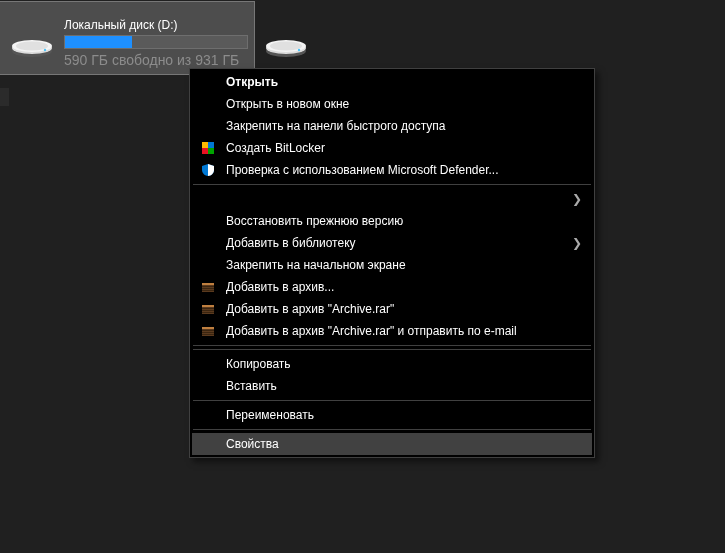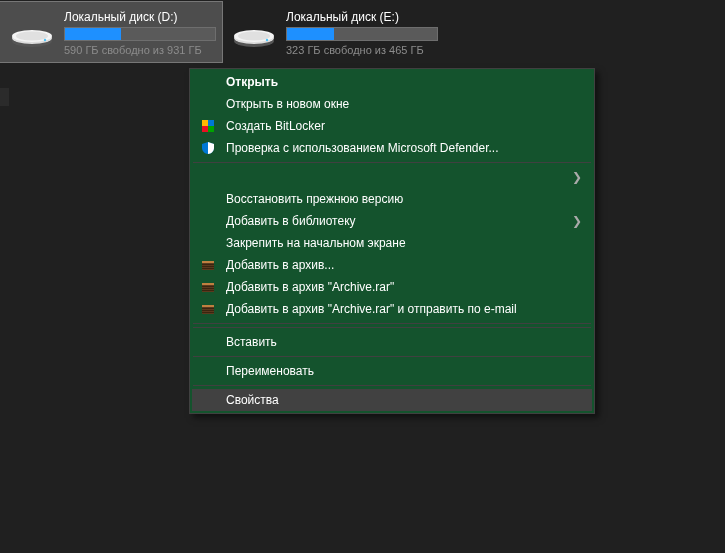--- a/index.html
+++ b/index.html
@@ -14,22 +14,22 @@
     position: relative;
   }
   .drives {
     display: flex;
     gap: 0;
     padding: 2px 0 0 0;
   }
   .drive {
     display: flex;
     align-items: center;
-    padding: 8px 6px 6px 10px;
-    width: 222px;
+    padding: 16px 6px 6px 10px;
+    width: 254px;
   }
   .drive.selected {
     background: #4d4d4d;
     outline: 1px solid #777;
   }
   .drive-icon {
     width: 44px;
     height: 32px;
     margin-right: 10px;
     flex-shrink: 0;
@@ -48,38 +48,38 @@
     background: #5a5a5a;
     border: 1px solid #6e6e6e;
     margin-bottom: 3px;
     position: relative;
   }
   .progress-fill {
     height: 100%;
     background: #1e90ff;
   }
   .drive-free {
-    font-size: 11px;
+    font-size: 14px;
     color: #8c8c8c;
     white-space: nowrap;
   }
   .sidebar-stub {
     position: absolute;
     left: 0;
     top: 88px;
     width: 9px;
     height: 18px;
     background: #2b2b2b;
   }
   .context-menu {
     position: absolute;
     left: 189px;
     top: 68px;
     width: 406px;
-    background: #14532d;
+    background: #000000;
     border: 1px solid #404040;
     box-shadow: 4px 4px 6px rgba(0,0,0,0.5);
     padding: 2px;
   }
   .menu-item {
     display: flex;
     align-items: center;
     height: 22px;
     padding: 0 30px 0 34px;
     position: relative;
@@ -135,38 +135,34 @@
   <div class="drive">
     <span class="drive-icon">
       <svg viewBox="0 0 44 32" width="44" height="32">
         <ellipse cx="22" cy="24" rx="20" ry="6" fill="#555"></ellipse>
         <ellipse cx="22" cy="21" rx="20" ry="6" fill="#ddd"></ellipse>
         <ellipse cx="22" cy="19" rx="20" ry="6" fill="#f4f4f4"></ellipse>
         <ellipse cx="22" cy="19" rx="16" ry="4.5" fill="#e0e0e0"></ellipse>
         <circle cx="35" cy="23" r="1.2" fill="#4fc3f7"></circle>
       </svg>
     </span>
-    <div class="drive-info">
-      <div class="drive-label">Локальный диск (E:)</div>
-      <div class="progress">
-        <div class="progress-fill" style="width:31%"></div>
-      </div>
-      <div class="drive-free">323 ГБ свободно из 465 ГБ</div>
-    </div>
   </div>
 </div>
 
 <div class="sidebar-stub"></div>
 
 <div class="context-menu">
   <div class="menu-item bold">
       <span>Открыть</span>
     </div>
   <div class="menu-item">
       <span>Открыть в новом окне</span>
+    </div>
+  <div class="menu-item">
+      <span>Закрепить на панели быстрого доступа</span>
     </div>
   <div class="menu-item">
     <span class="icon">
       <svg width="14" height="14" viewBox="0 0 14 14">
           <rect x="1" y="1" width="6" height="6" fill="#ffb900"></rect>
           <rect x="7" y="1" width="6" height="6" fill="#0078d4"></rect>
           <rect x="1" y="7" width="6" height="6" fill="#e81123"></rect>
           <rect x="7" y="7" width="6" height="6" fill="#00a400"></rect>
         </svg>
     </span>
@@ -227,20 +223,23 @@
           <rect x="1" y="6" width="12" height="1" fill="#3a2510"></rect>
           <rect x="1" y="8" width="12" height="1" fill="#3a2510"></rect>
           <rect x="1" y="10" width="12" height="1" fill="#3a2510"></rect>
         </svg>
     </span>
     <span>Добавить в архив "Archive.rar" и отправить по e-mail</span>
   </div>
   <div class="sep"></div>
   <div class="sep"></div>
   <div class="menu-item">
+      <span>Копировать</span>
+    </div>
+  <div class="menu-item">
       <span>Вставить</span>
     </div>
   <div class="sep"></div>
   <div class="menu-item">
       <span>Переименовать</span>
     </div>
   <div class="sep"></div>
   <div class="menu-item highlight">
       <span>Свойства</span>
     </div>

